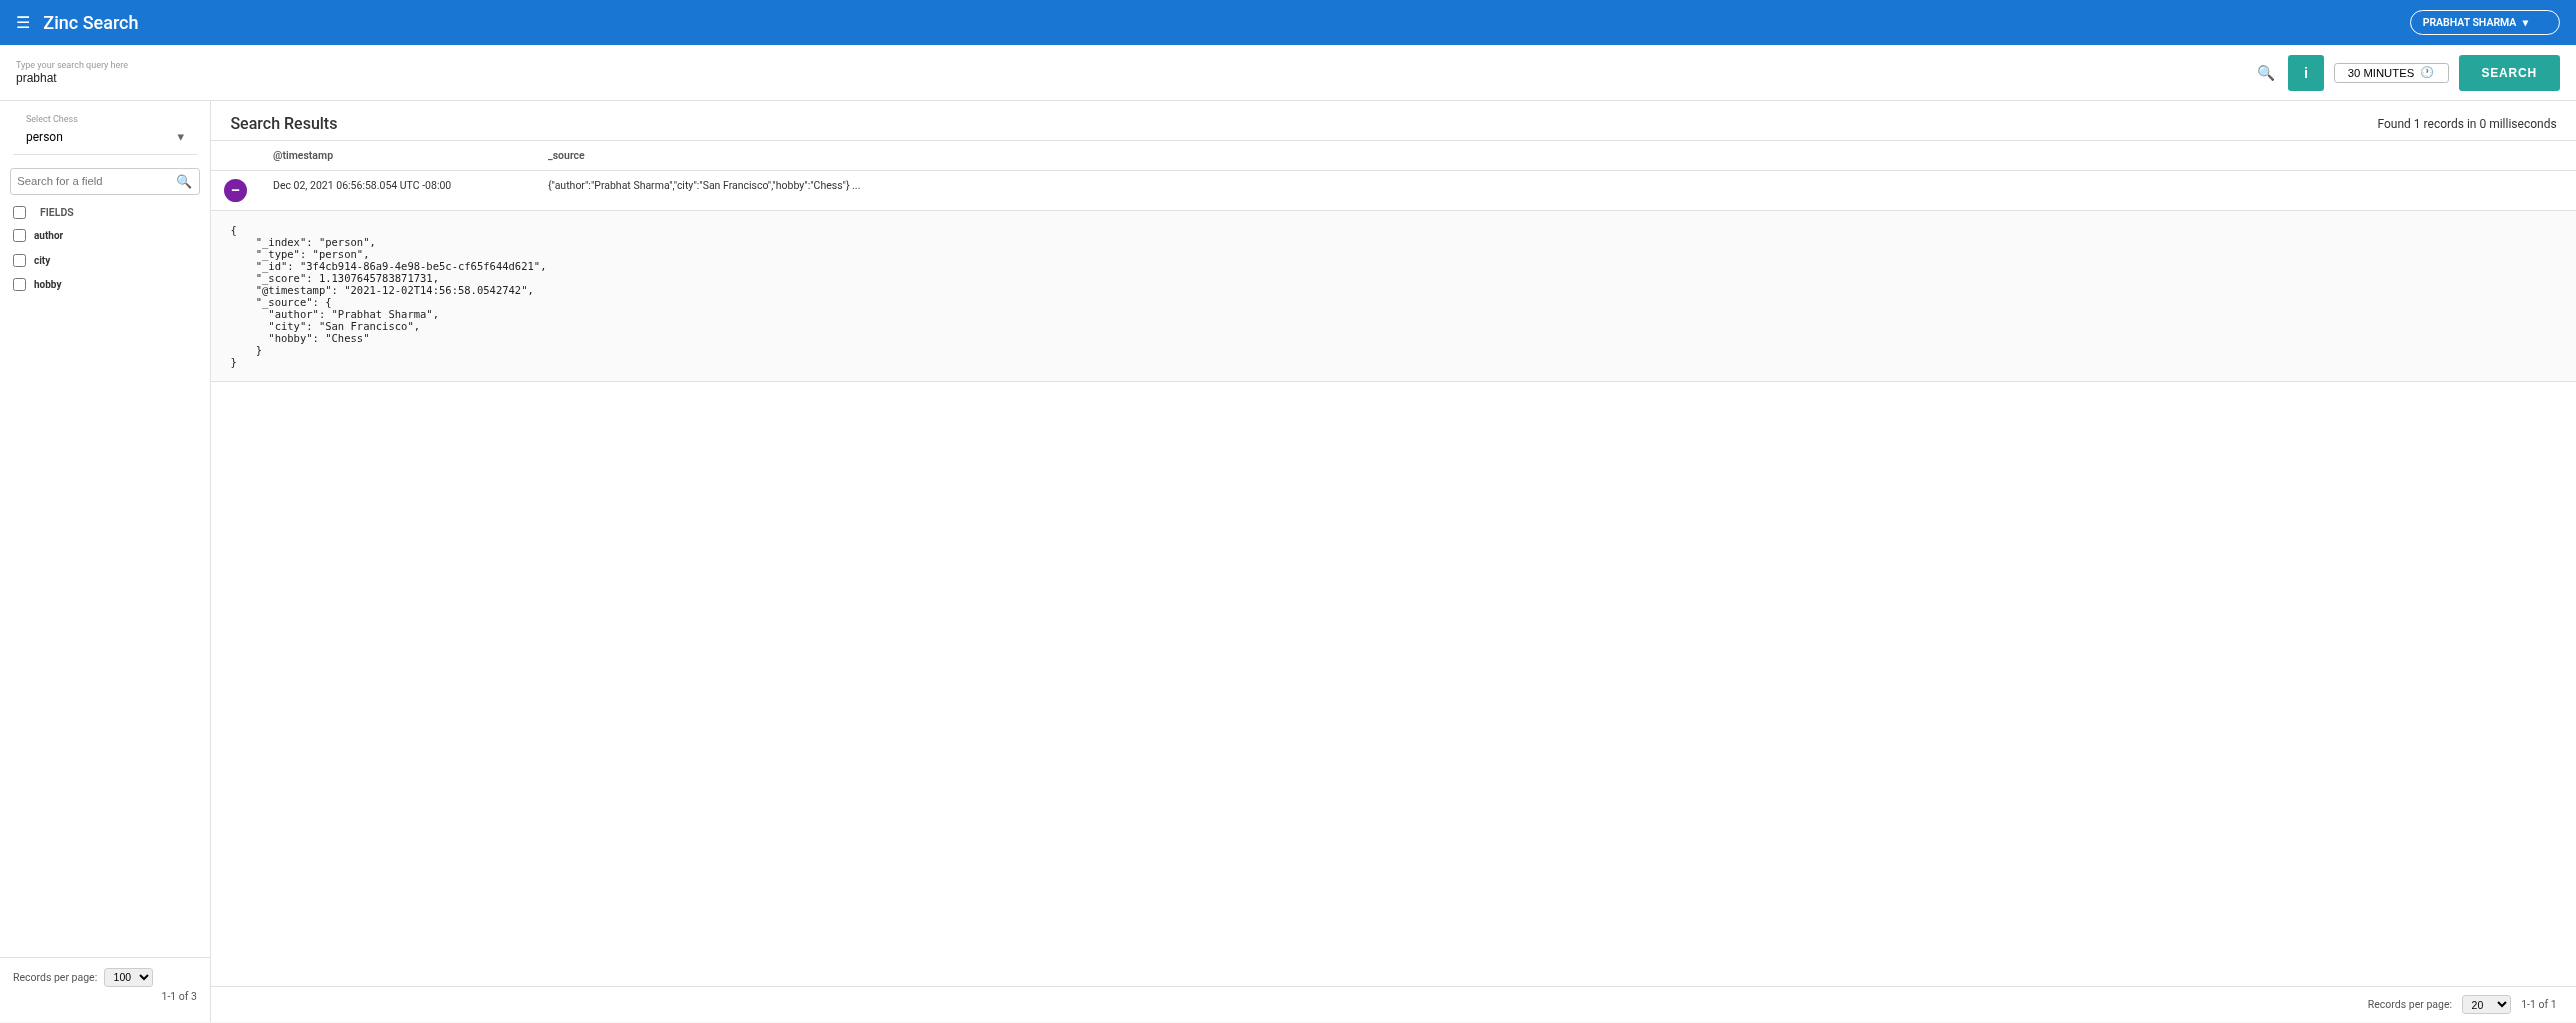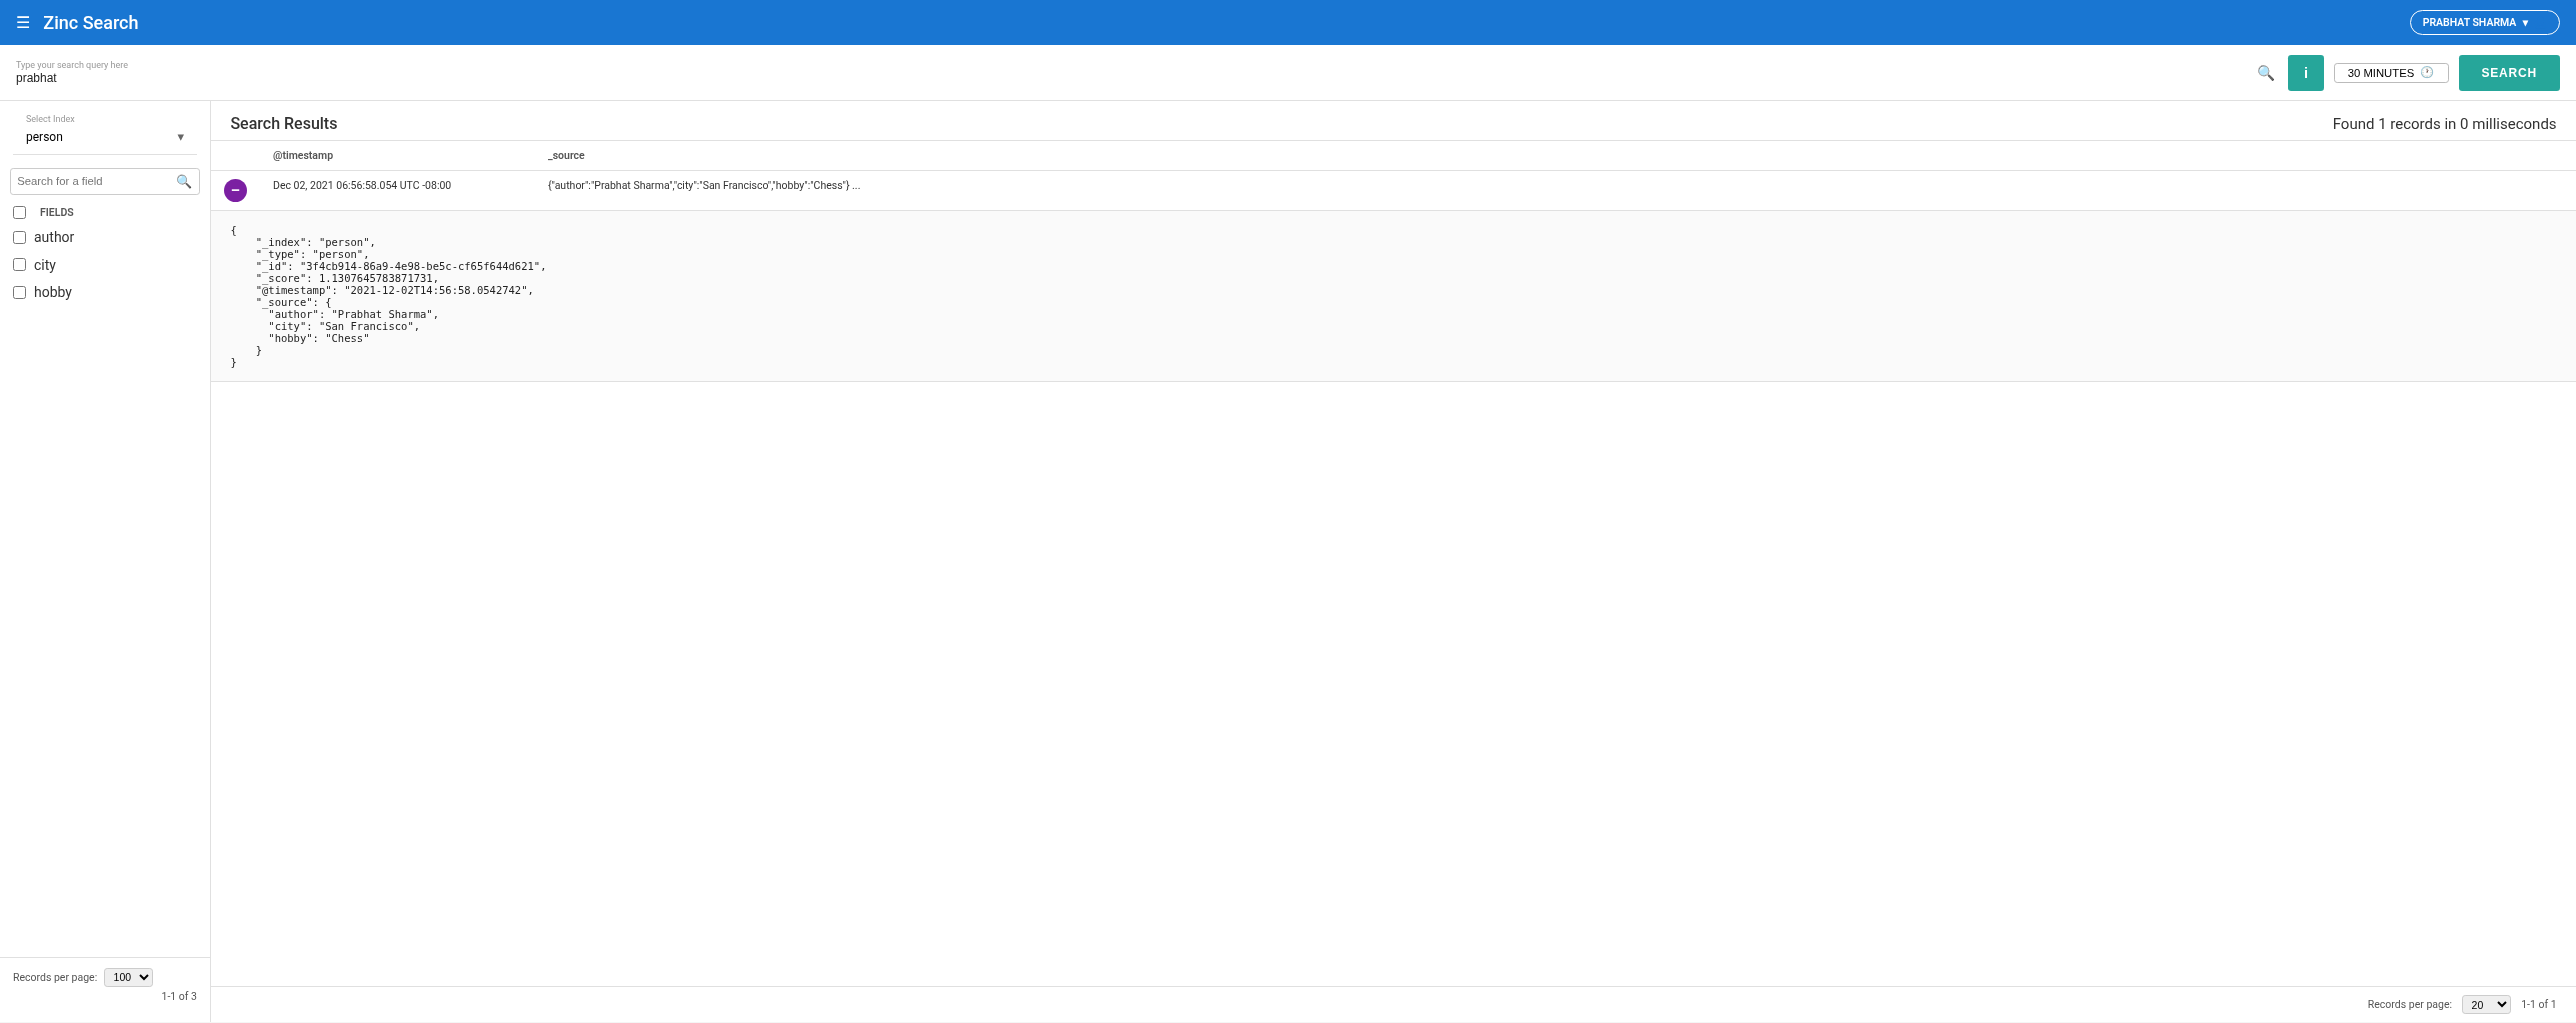--- a/index.html
+++ b/index.html
@@ -192,22 +192,23 @@
       padding: 5.7px 13px;
       gap: 8px;
       cursor: pointer;
     }
     .field-checkbox {
       width: 13px;
       height: 13px;
       cursor: pointer;
     }
     .field-name {
-      font-size: 14px;
+      font-size: 10px;
       color: #333;
+      font-weight: bold;
     }
     .sidebar-footer {
       margin-top: auto;
       padding: 9.7px 13px 6.5px;
       border-top: 0.8px solid #e0e0e0;
       display: flex;
       flex-direction: column;
       gap: 3.2px;
     }
     .records-per-page-row {
@@ -244,21 +245,21 @@
       justify-content: space-between;
       padding: 13px 19.4px 6.5px;
       border-bottom: 0.8px solid #e0e0e0;
     }
     .results-title {
       font-size: 16px;
       font-weight: 500;
       color: #333;
     }
     .results-count {
-      font-size: 15px;
+      font-size: 12px;
       color: #333;
     }
 
     
     .results-table {
       width: 100%;
       border-collapse: collapse;
     }
     .results-table th {
       text-align: left;
@@ -351,21 +352,21 @@
     <span>30 MINUTES</span>
     <span>🕐</span>
   </button>
   <button class="search-btn">SEARCH</button>
 </div>
 
 <div class="main-layout">
 
   <div class="sidebar">
     <div style="padding: 0 13px 3.2px;">
-      <div class="sidebar-select-label">Select Index</div>
+      <div class="sidebar-select-label">Select Chess</div>
       <div class="sidebar-select">
         <span class="sidebar-select-value">person</span>
         <span class="sidebar-select-arrow">▾</span>
       </div>
     </div>
 
     <div class="sidebar-search-wrap">
       <input class="sidebar-search-input" type="text" placeholder="Search for a field" style="">
       <span class="sidebar-search-icon">🔍</span>
     </div>

